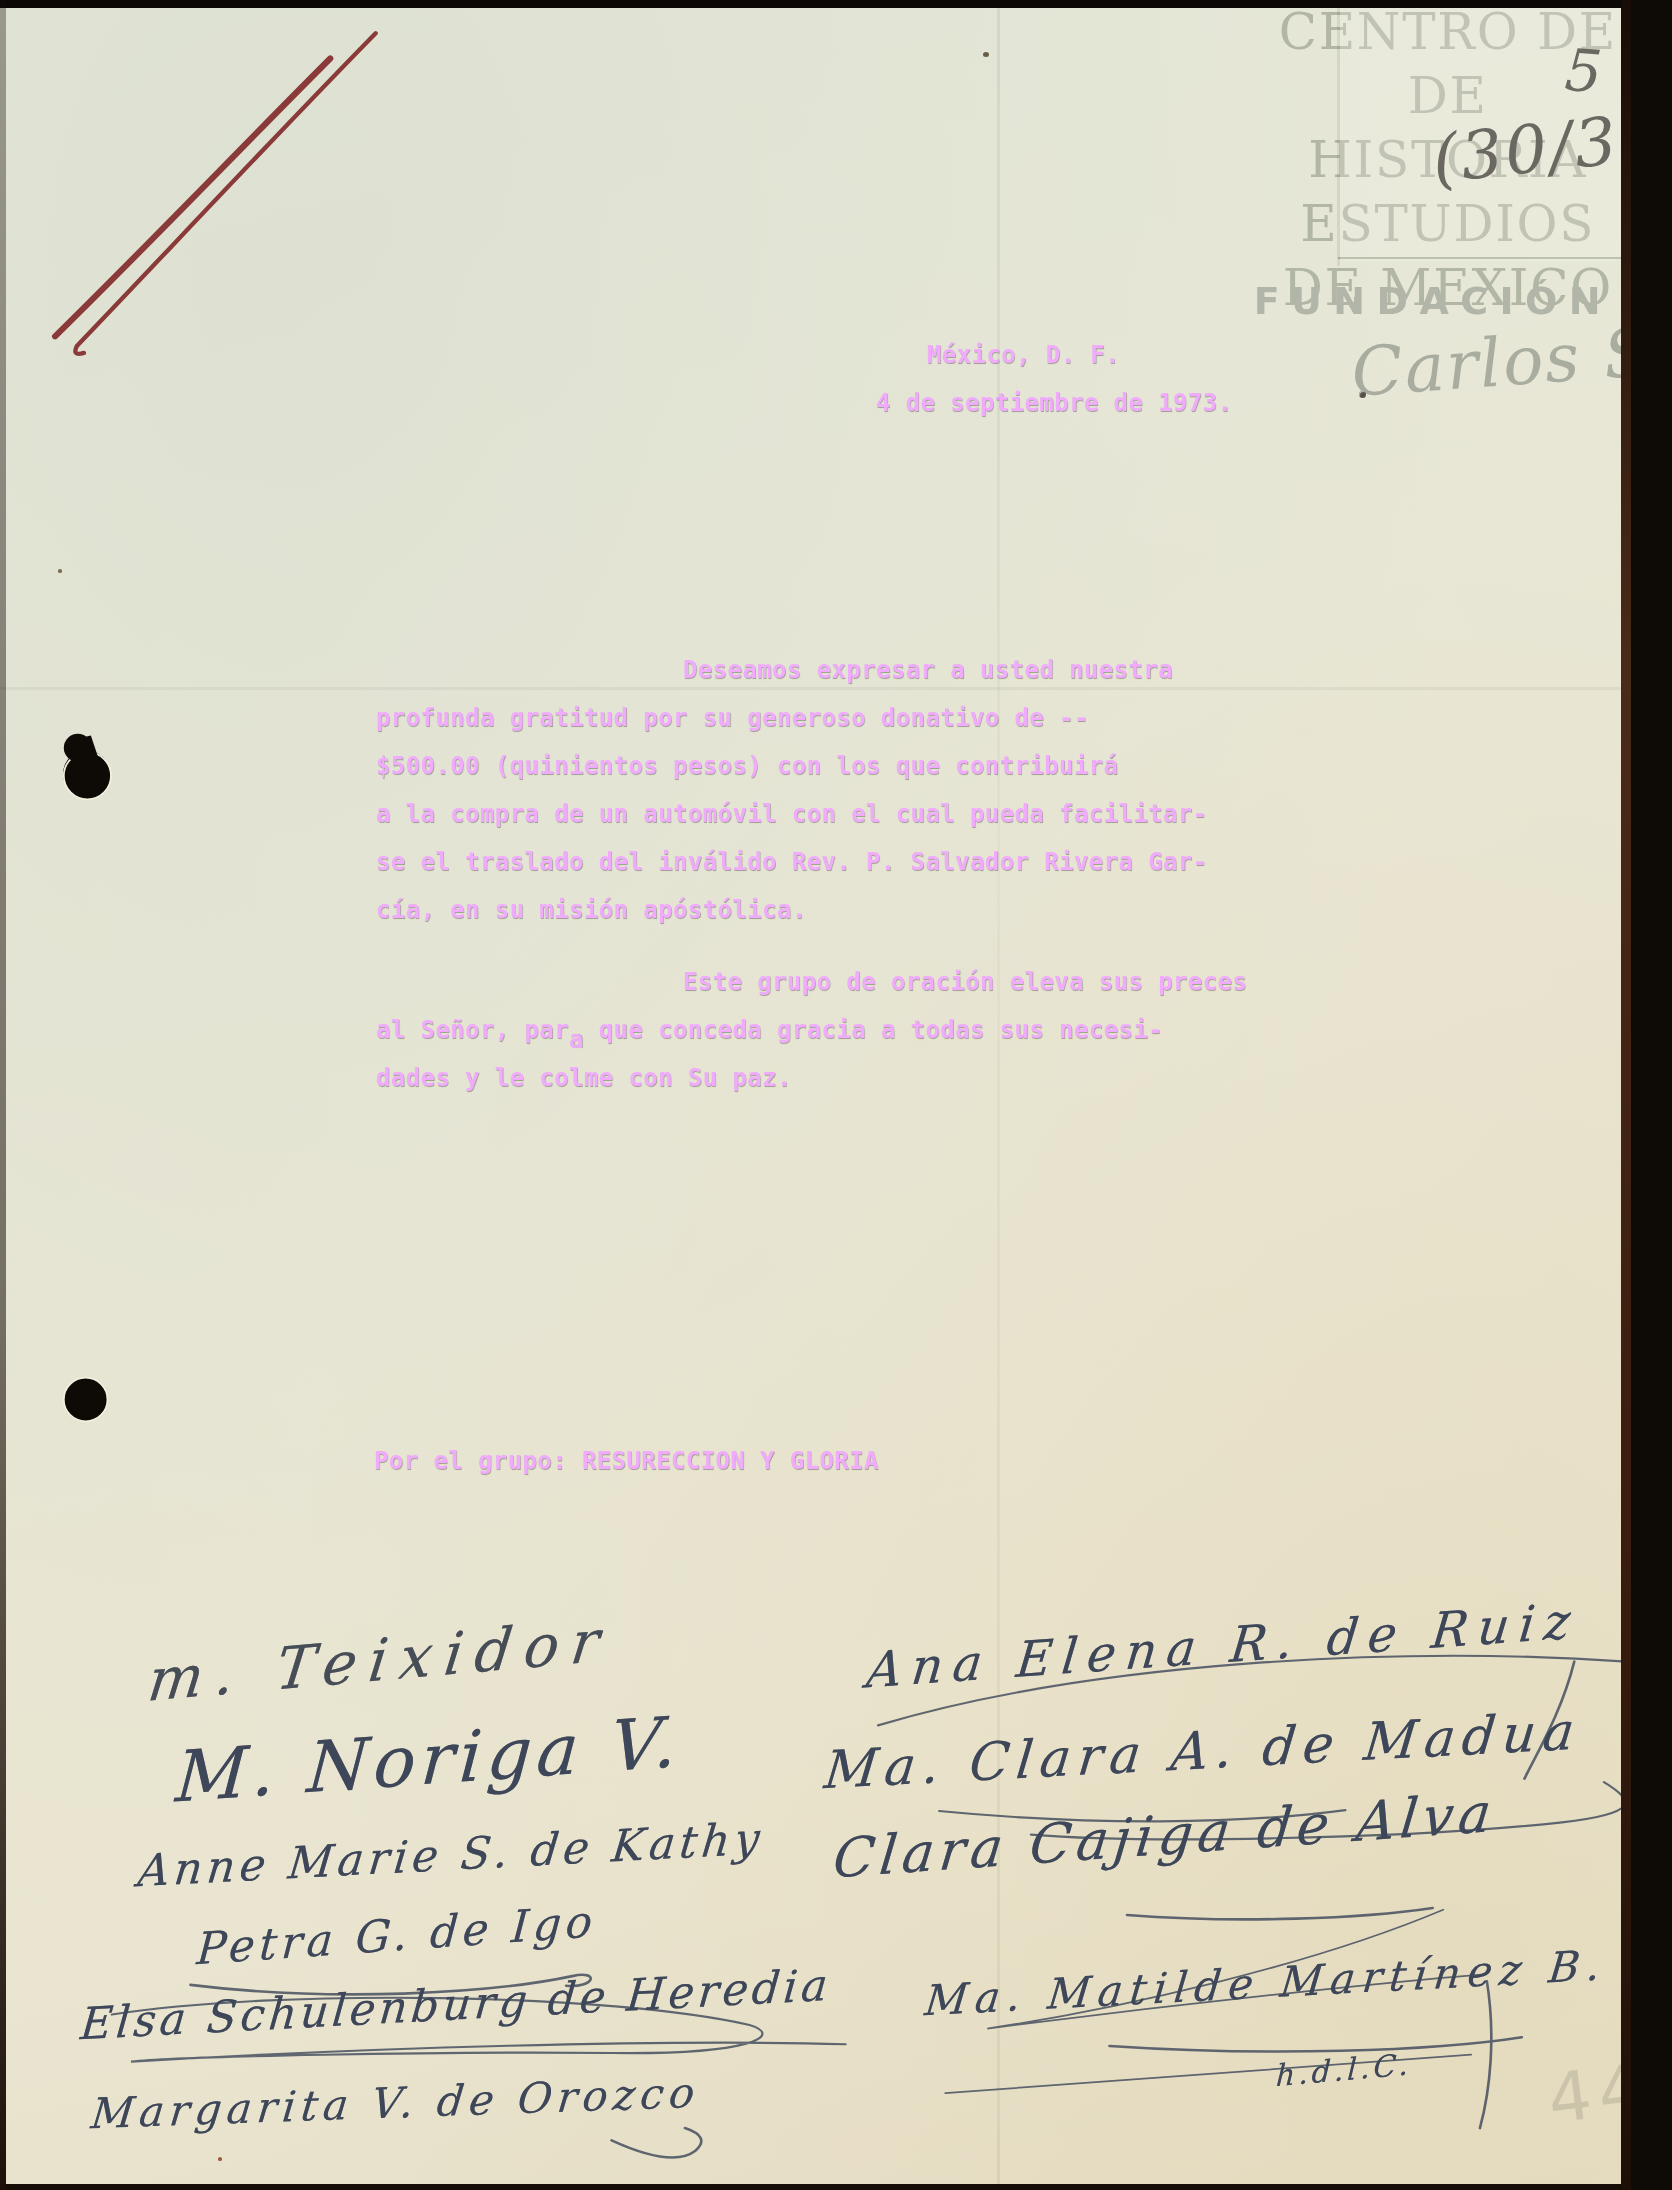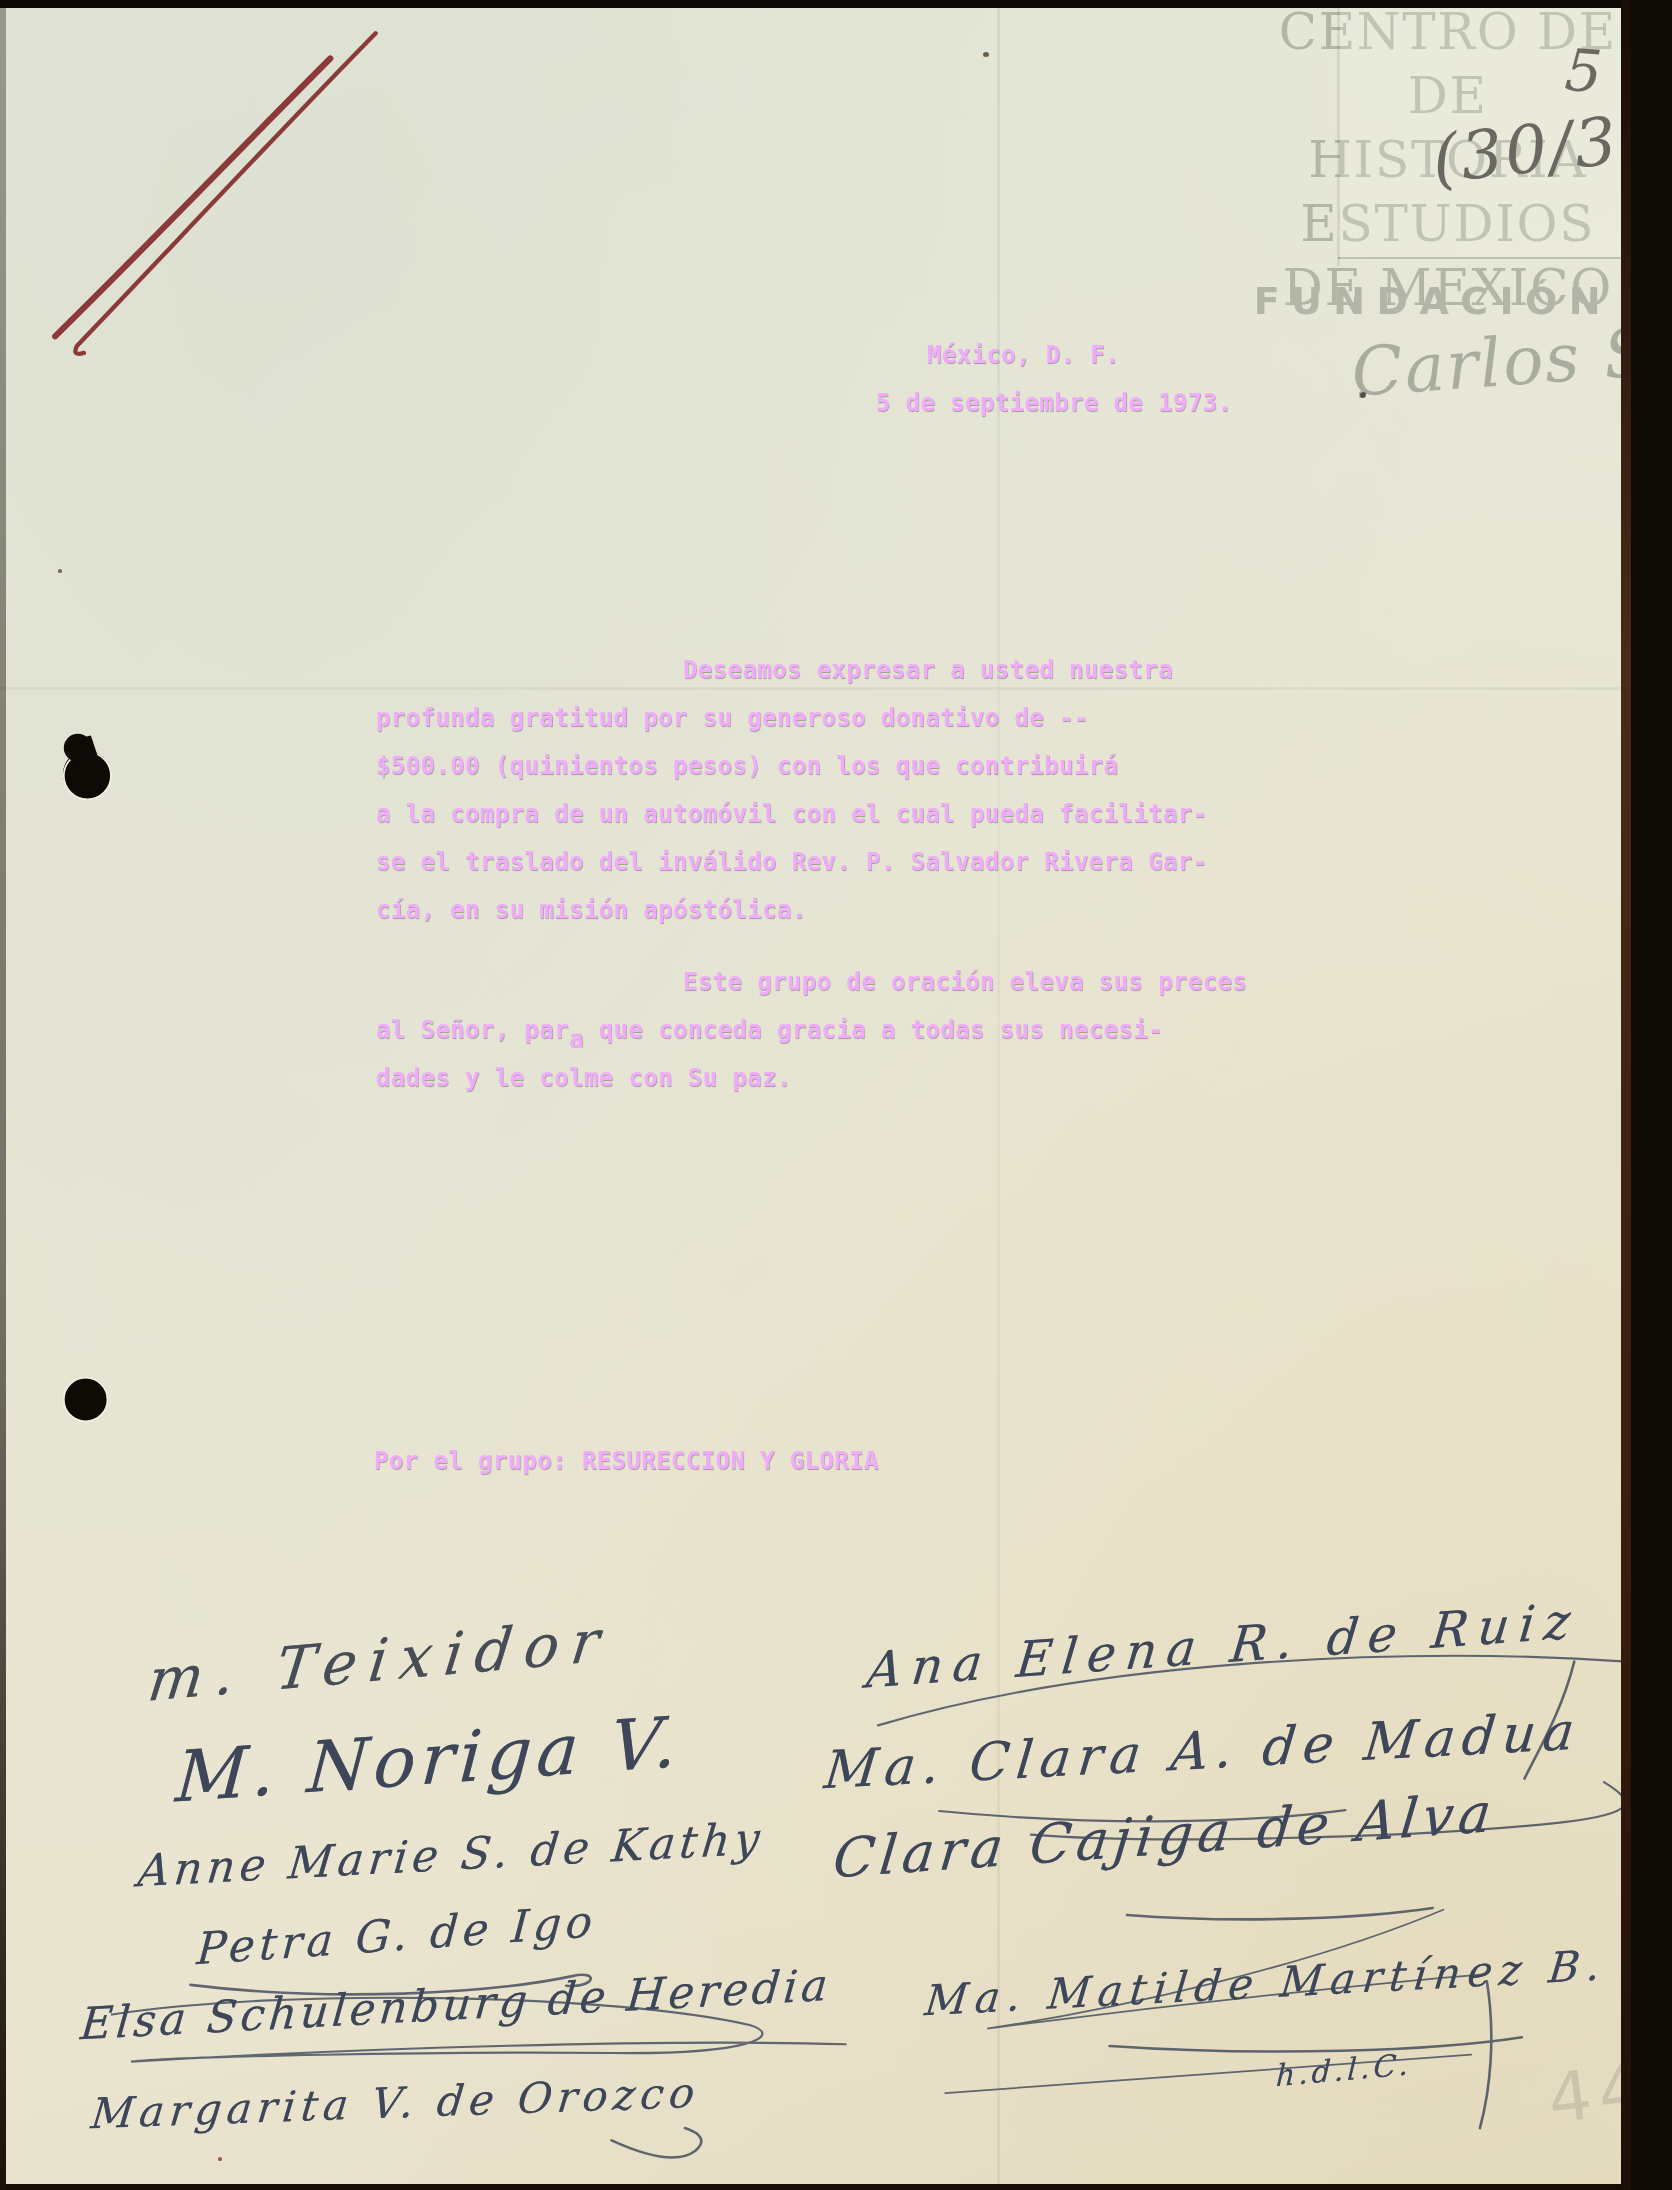--- a/index.html
+++ b/index.html
@@ -87,21 +87,21 @@
   <div class="wm-rule"></div>
   <div class="wm-fund">FUNDACIÓN</div>
   <div class="wm-slim">Carlos Slim</div>
 
   <div class="pencil pencil-5">5</div>
   <div class="pencil pencil-folio">(30/33)</div>
   <div class="corner-num">44</div>
 
   <div class="typed place-date">
     <div class="pd-indent">México, D. F.</div>
-    <div>5 de septiembre de 1973.</div>
+    <div>4 de septiembre de 1973.</div>
   </div>
 
 
   <div class="typed para1">
     <div class="indent">Deseamos expresar a usted nuestra</div>
     <div>profunda gratitud por su generoso donativo de --</div>
     <div>$500.00 (quinientos pesos) con los que contribuirá</div>
     <div>a la compra de un automóvil con el cual pueda facilitar-</div>
     <div>se el traslado del inválido Rev. P. Salvador Rivera Gar-</div>
     <div>cía, en su misión apóstólica.</div>

